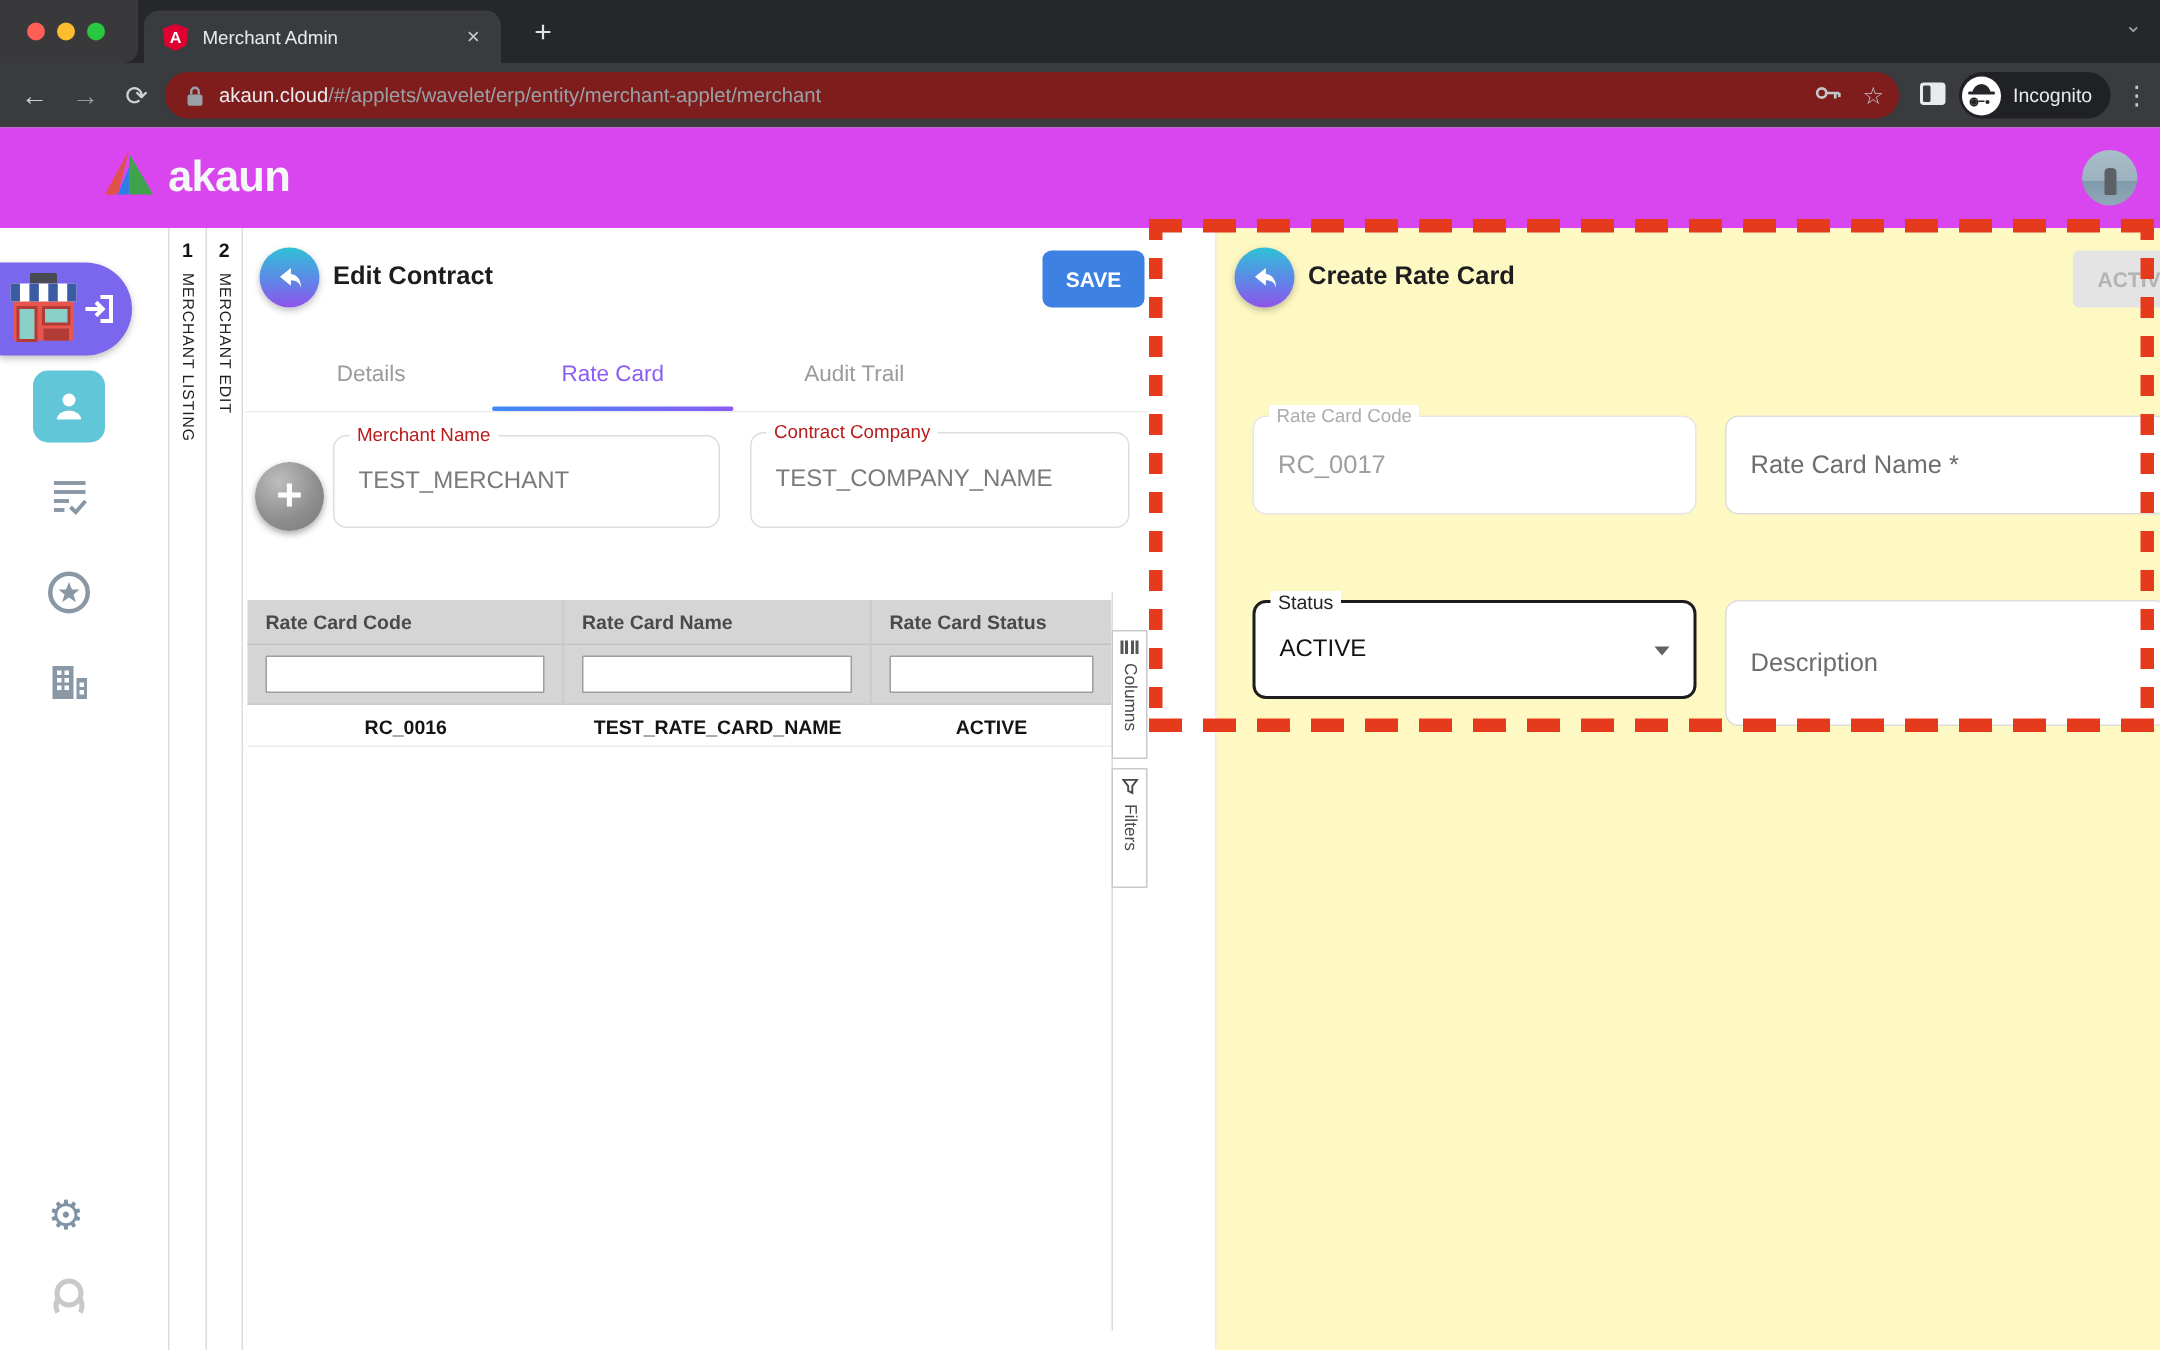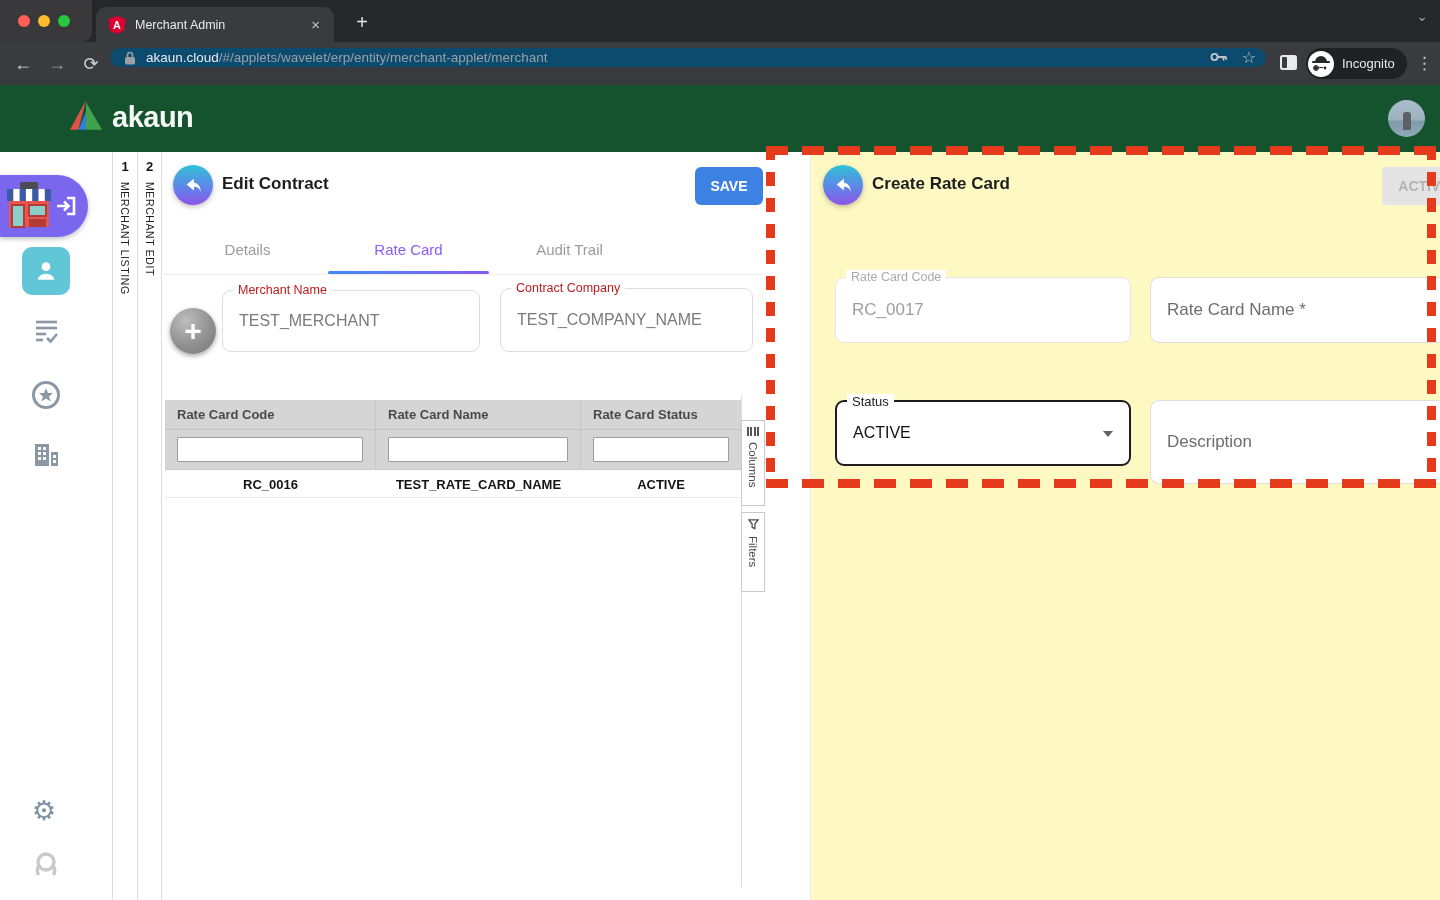--- a/index.html
+++ b/index.html
@@ -14,39 +14,39 @@
   .btab { position:absolute; left:96px; top:7px; width:238px; height:35px; background:#3a3b3f; border-radius:10px 10px 0 0; display:flex; align-items:center; padding:0 12px; }
   .favicon { width:18px; height:18px; position:relative; flex:0 0 auto; }
   .btab-title { color:#e8eaed; font-size:12.5px; margin-left:9px; flex:1; white-space:nowrap; overflow:hidden; }
   .btab-close { color:#c3c6ca; font-size:15px; cursor:pointer; padding:0 2px; }
   .newtab-btn { position:absolute; left:348px; top:9px; color:#dfe1e5; font-size:20px; width:28px; height:28px; text-align:center; line-height:26px; }
   .tabsearch { position:absolute; right:12px; top:8px; color:#9aa0a6; font-size:14px; }
 
   .toolbar { position:absolute; left:0; top:42px; width:1440px; height:43px; background:#3a3b3f; }
   .nav-ic { position:absolute; top:9px; font-size:18px; color:#ced1d5; width:26px; text-align:center; line-height:26px; }
   .nav-ic.fwd { color:#93969b; }
-  .omnibox { position:absolute; left:110px; top:6px; width:1156px; height:19px; background:#0c4a6e; border-radius:16px; display:flex; align-items:center; padding:0 14px; }
+  .omnibox { position:absolute; left:110px; top:6px; width:1156px; height:31px; background:#7f1d1d; border-radius:16px; display:flex; align-items:center; padding:0 14px; }
   .omni-lock { margin-right:10px; display:inline-flex; }
   .omni-host { color:#e8eaed; font-size:13.5px; }
   .omni-path { color:#9aa0a6; font-size:13.5px; }
   .omni-right { position:absolute; right:10px; display:flex; align-items:center; gap:14px; }
   .star { color:#c7c9cc; font-size:16px; }
   .sidepanel-ic { position:absolute; left:1280px; top:13px; width:17px; height:15px; background:#e8eaed; border-radius:2.5px; }
   .sidepanel-ic::before { content:""; position:absolute; left:2px; top:2px; width:5px; height:11px; background:#3a3b3f; border-radius:1px; }
   .incog-badge { position:absolute; left:1306px; top:6px; height:31px; background:#202124; border-radius:16px; display:flex; align-items:center; padding:2px 12px 2px 2px; gap:8px; }
   .spy { width:26px; height:26px; border-radius:50%; background:#fff; position:relative; }
   .spy-dome { position:absolute; top:5px; left:7px; width:12px; height:6px; background:#26272a; border-radius:6px 6px 0 0; }
   .spy-brim { position:absolute; top:10px; left:4px; width:18px; height:2.5px; background:#26272a; border-radius:2px; }
   .spy-glass { position:absolute; top:14px; left:5px; width:6px; height:6px; border-radius:50%; border:1.6px solid #26272a; box-shadow:9px 0 0 -1.6px #26272a, 9px 0 0 0 #26272a inset; }
   .spy-glass::after{ content:""; position:absolute; left:4.5px; top:1px; width:4px; height:1.6px; background:#26272a; }
   .incog-label { color:#e8eaed; font-size:13px; }
   .menu-dots { position:absolute; left:1416px; top:9px; color:#c7c9cc; font-size:17px; letter-spacing:0; line-height:26px; }
 
   
-  .appbar { position:absolute; left:0; top:85px; width:1440px; height:67px; background:#14532d; }
+  .appbar { position:absolute; left:0; top:85px; width:1440px; height:67px; background:#d946ef; }
   .brand { position:absolute; left:68px; top:14px; display:flex; align-items:center; gap:8px; }
   .brand-name { color:#f5f6f7; font-size:29px; font-weight:bold; letter-spacing:-0.5px; }
   .avatar { position:absolute; left:1388px; top:15px; width:37px; height:37px; border-radius:50%; overflow:hidden; background:linear-gradient(180deg,#a9bcc8 0%, #9db1bf 55%, #7f9aab 56%, #91a9b8 100%); }
   .avatar::after { content:""; position:absolute; left:15px; top:12px; width:8px; height:18px; background:#5d6166; border-radius:3px 3px 1px 1px; }
 
   
   .sidebar { position:absolute; left:0; top:152px; width:90px; height:748px; background:#fff; }
   .store-pill { position:absolute; left:0; top:23px; width:88px; height:62px; background:#7a67ee; border-radius:0 31px 31px 0; box-shadow:0 2px 5px rgba(0,0,0,.25); }
   .store-img { position:absolute; left:4px; top:5px; }
   .enter-ic { position:absolute; right:10px; top:19px; }

